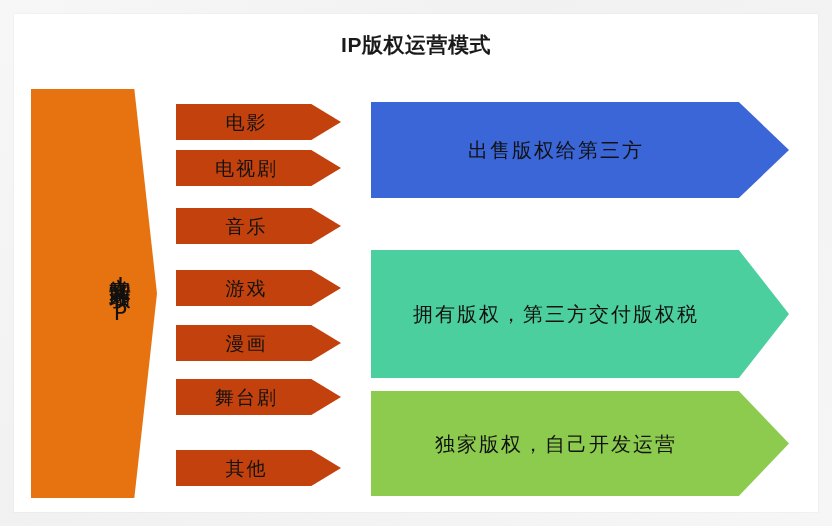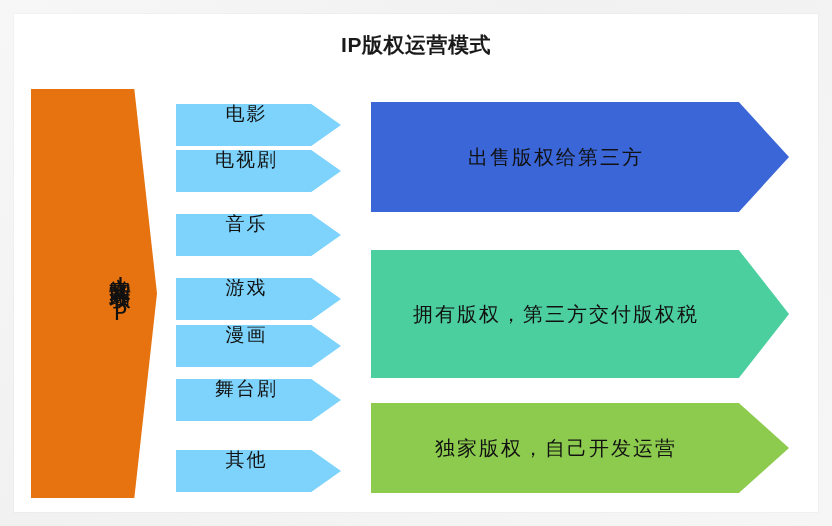--- a/index.html
+++ b/index.html
@@ -76,24 +76,25 @@
     color: #111111;
     font-family: "DejaVu Sans", "Liberation Sans", sans-serif;
     margin: 0 auto;
   }
 
   
   .cat-chevron {
     position: absolute;
     left: 162px;
     width: 165px;
-    height: 42px;
-    background: #7dd3fc;
+    height: 36px;
+    background: #c2410c;
     clip-path: polygon(0% 0%, 82% 0%, 100% 50%, 82% 100%, 0% 100%);
     display: flex;
+    align-items: center;
     justify-content: center;
     box-sizing: border-box;
     padding-right: 24px;
   }
   .cat-label {
     font-size: 19px;
     color: #121212;
     letter-spacing: 2px;
     font-family: "DejaVu Sans", "Liberation Sans", sans-serif;
     line-height: 1;
@@ -112,47 +113,47 @@
     padding-right: 48px;
   }
   .outcome-label {
     font-size: 20px;
     color: #111111;
     letter-spacing: 2px;
     font-family: "DejaVu Sans", "Liberation Sans", sans-serif;
     line-height: 1.2;
     text-align: center;
   }
-  #outcome-0 { top: 88px;  height: 110px; align-items: center; }
+  #outcome-0 { top: 88px;  height: 96px; align-items: center; }
   #outcome-1 { top: 236px; height: 128px; }
-  #outcome-2 { top: 389px; height: 90px; }
+  #outcome-2 { top: 377px; height: 105px; }
 </style>
 </head>
 <body>
 
 <div id="frame">
   <div id="canvas">
 
     <div id="title">IP版权运营模式</div>
 
     <div id="source-block">
       <div id="source-label">文学网站获取IP</div>
     </div>
 
     <div id="category-list">
       <div class="cat-chevron" style="top:90px">
         <span class="cat-label">电影</span>
       </div>
       <div class="cat-chevron" style="top:136px">
         <span class="cat-label">电视剧</span>
       </div>
-      <div class="cat-chevron" style="top:200px">
+      <div class="cat-chevron" style="top:194px">
         <span class="cat-label">音乐</span>
       </div>
-      <div class="cat-chevron" style="top:264px">
+      <div class="cat-chevron" style="top:256px">
         <span class="cat-label">游戏</span>
       </div>
       <div class="cat-chevron" style="top:311px">
         <span class="cat-label">漫画</span>
       </div>
       <div class="cat-chevron" style="top:365px">
         <span class="cat-label">舞台剧</span>
       </div>
       <div class="cat-chevron" style="top:436px">
         <span class="cat-label">其他</span>

